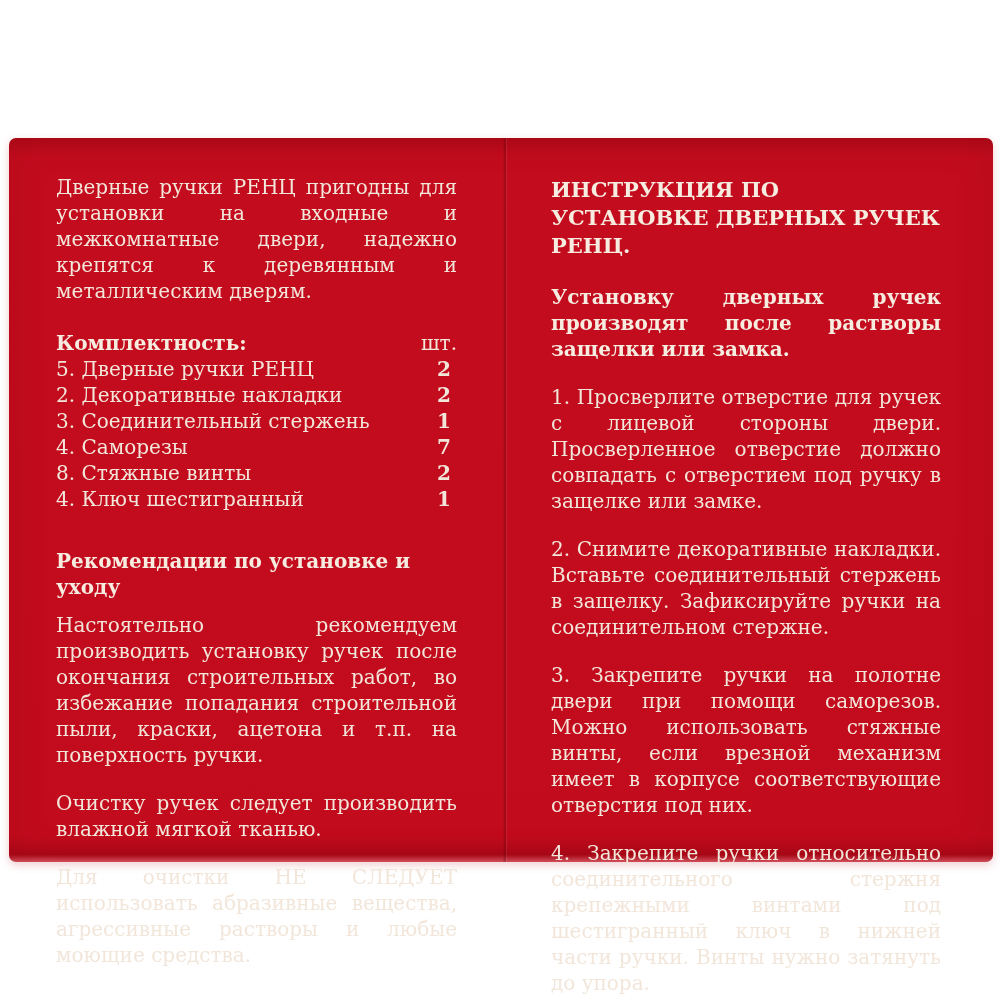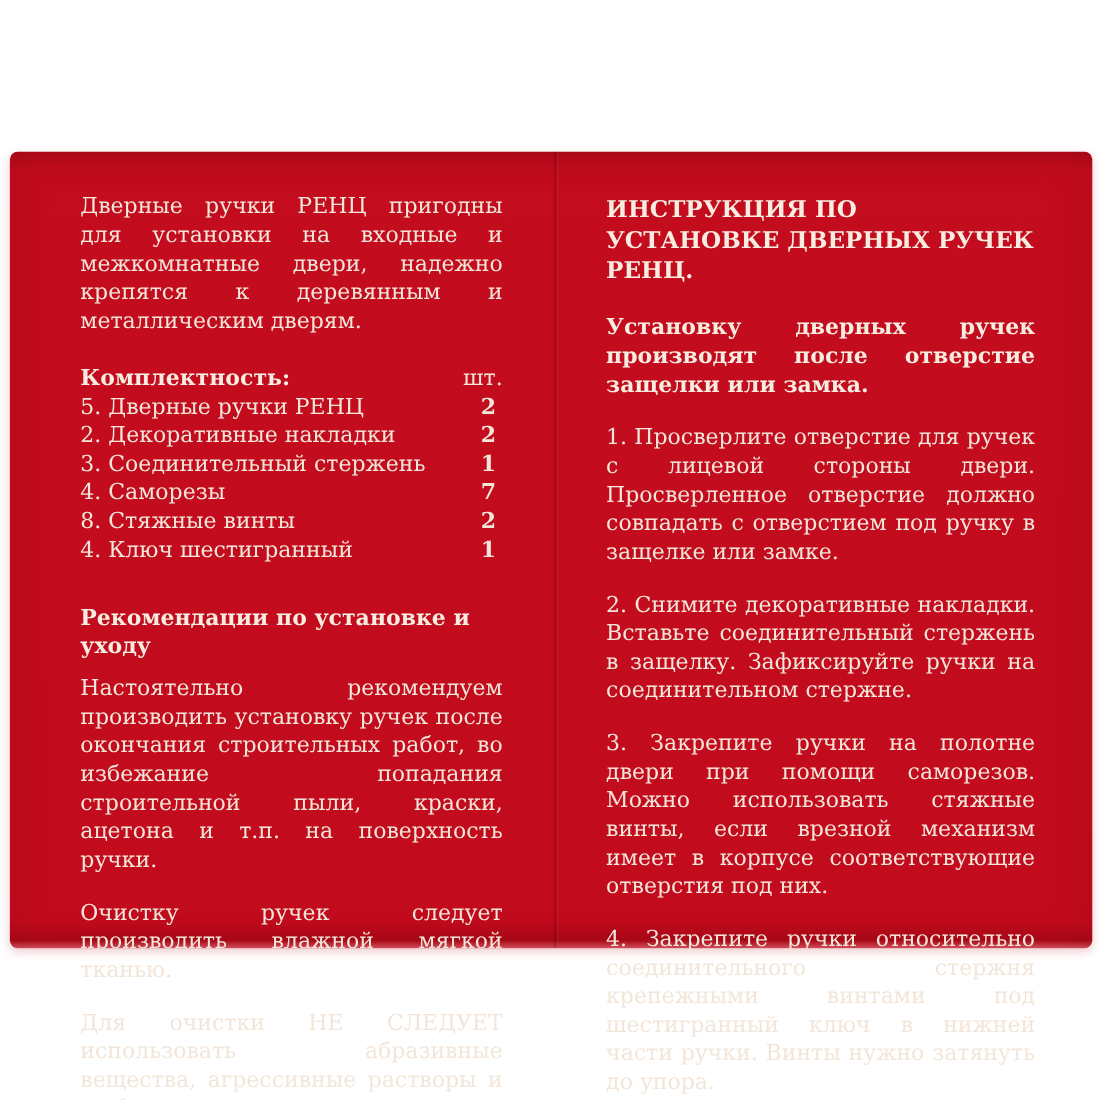--- a/index.html
+++ b/index.html
@@ -30,21 +30,21 @@
     background: rgba(70, 0, 6, 0.22);
     box-shadow: 1px 0 0 rgba(255, 220, 215, 0.10), -1px 0 0 rgba(120, 10, 18, 0.15);
   }
   .page {
     box-sizing: border-box;
     width: 50%;
     color: #f2e6da;
     font-size: 20px;
     line-height: 26px;
   }
-  .page-left  { padding: 36px 44px 0 64px; }
+  .page-left  { padding: 36px 44px 0 47px; }
   .page-right { padding: 38px 52px 0 50px; }
   p { margin: 0; text-align: justify; }
   .mb-lg { margin-bottom: 26px; }
   .mb-md { margin-bottom: 22px; }
   .bold, h2, h3 { font-weight: bold; color: #f6ece0; }
   h2 {
     margin: 0 0 24px 0;
     font-size: 21px;
     line-height: 28px;
     text-align: left;
@@ -111,21 +111,21 @@
       </div>
 
       <h3>Рекомендации по установке и уходу</h3>
       <p class="mb-md">Настоятельно рекомендуем производить установку ручек после окончания строительных работ, во избежание попадания строительной пыли, краски, ацетона и т.п. на поверхность ручки.</p>
       <p class="mb-md">Очистку ручек следует производить влажной мягкой тканью.</p>
       <p>Для очистки НЕ СЛЕДУЕТ использовать абразивные вещества, агрессивные растворы и любые моющие средства.</p>
     </div>
 
     <div class="page page-right">
       <h2>ИНСТРУКЦИЯ ПО УСТАНОВКЕ ДВЕРНЫХ РУЧЕК РЕНЦ.</h2>
-      <p class="subtitle">Установку дверных ручек производят после отверстие защелки или замка.</p>
+      <p class="subtitle">Установку дверных ручек производят после растворы защелки или замка.</p>
       <p class="mb-md">1. Просверлите отверстие для ручек с лицевой стороны двери. Просверленное отверстие должно совпадать с отверстием под ручку в защелке или замке.</p>
       <p class="mb-md">2. Снимите декоративные накладки. Вставьте соединительный стержень в защелку. Зафиксируйте ручки на соединительном стержне.</p>
       <p class="mb-md">3. Закрепите ручки на полотне двери при помощи саморезов. Можно использовать стяжные винты, если врезной механизм имеет в корпусе соответствующие отверстия под них.</p>
       <p class="mb-md">4. Закрепите ручки относительно соединительного стержня крепежными винтами под шестигранный ключ в нижней части ручки. Винты нужно затянуть до упора.</p>
       <p>5. Накрутите декоративные накладки по резьбе.</p>
     </div>
   </div>
 </div>
 
 </body></html>

